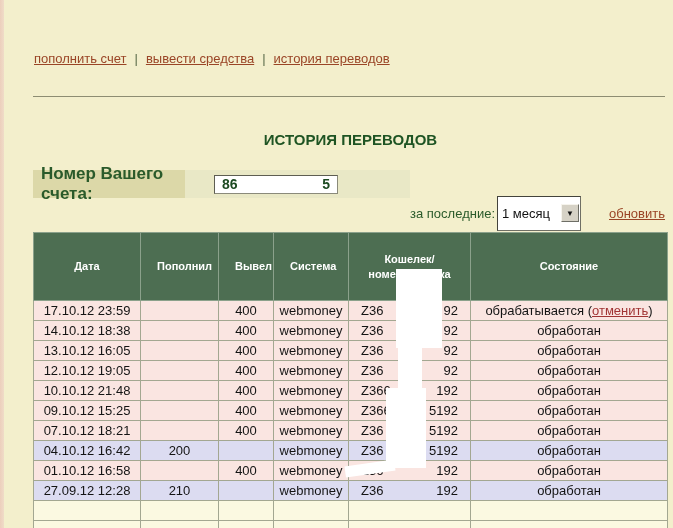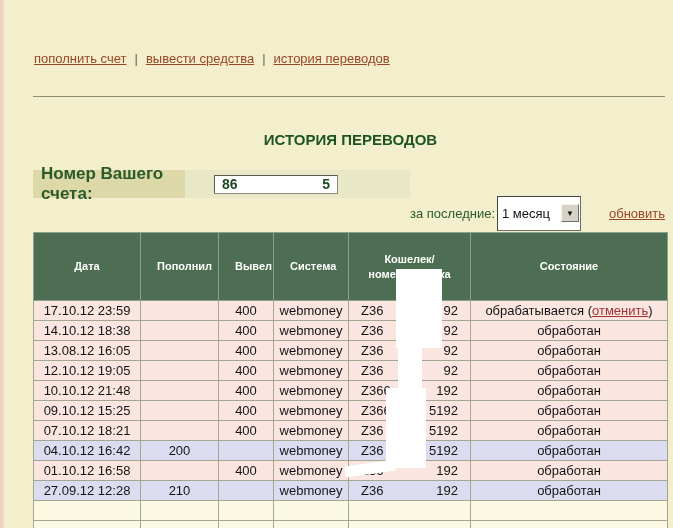--- a/index.html
+++ b/index.html
@@ -153,21 +153,21 @@
           <td>webmoney</td>
           <td>
             <div class="wallet-inner">
               <span>Z36</span>
               <span>92</span>
             </div>
           </td>
           <td><span>обработан</span></td>
         </tr>
         <tr class="withdraw">
-          <td class="c-date">13.08.12 16:05</td>
+          <td class="c-date">13.10.12 16:05</td>
           <td></td>
           <td>400</td>
           <td>webmoney</td>
           <td>
             <div class="wallet-inner">
               <span>Z36</span>
               <span>92</span>
             </div>
           </td>
           <td><span>обработан</span></td>

